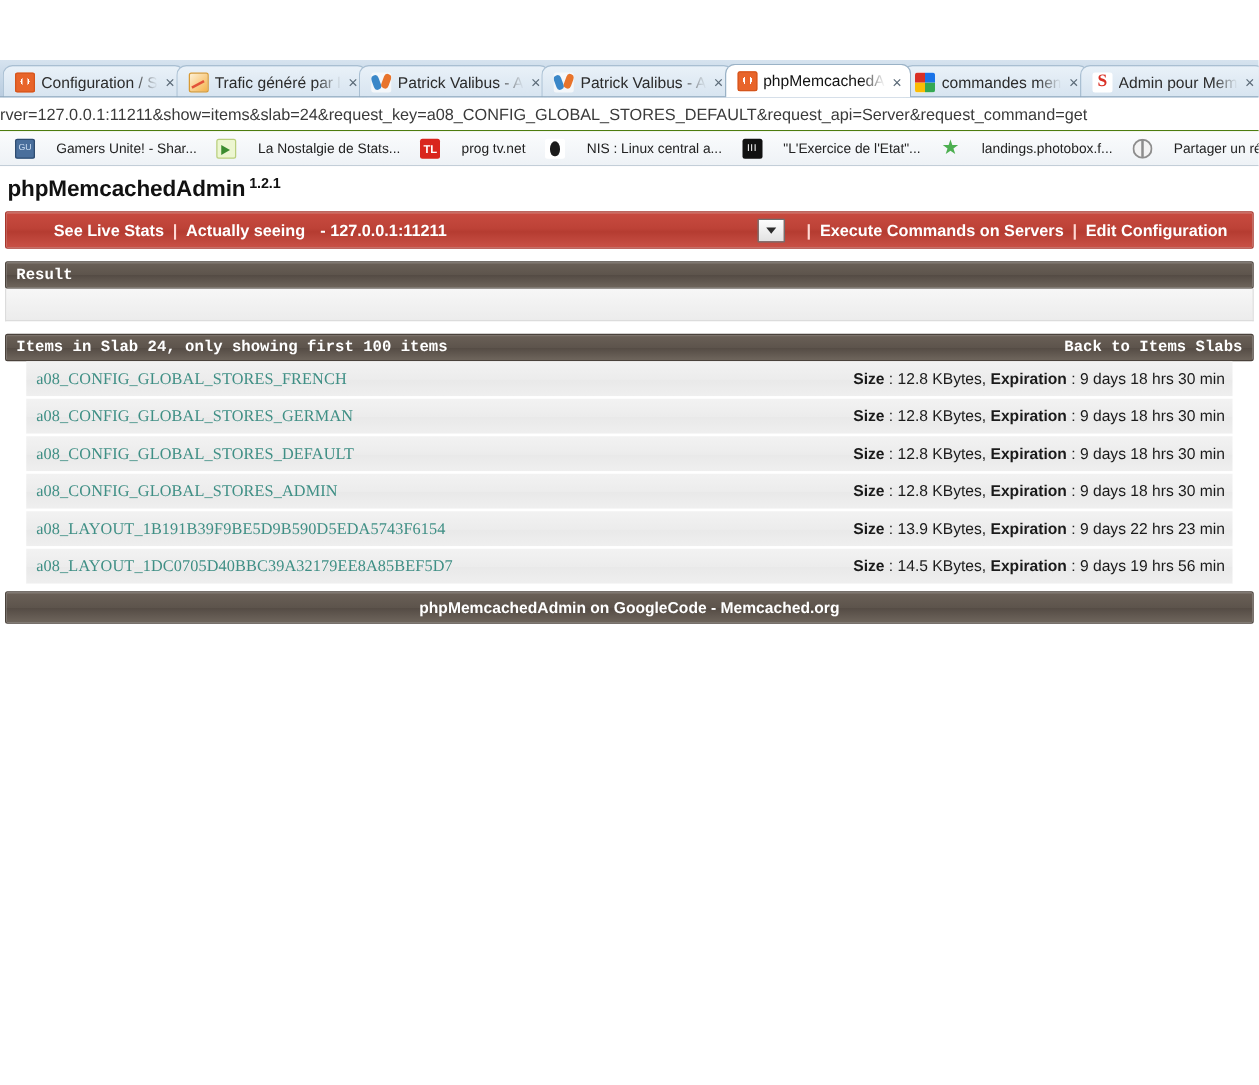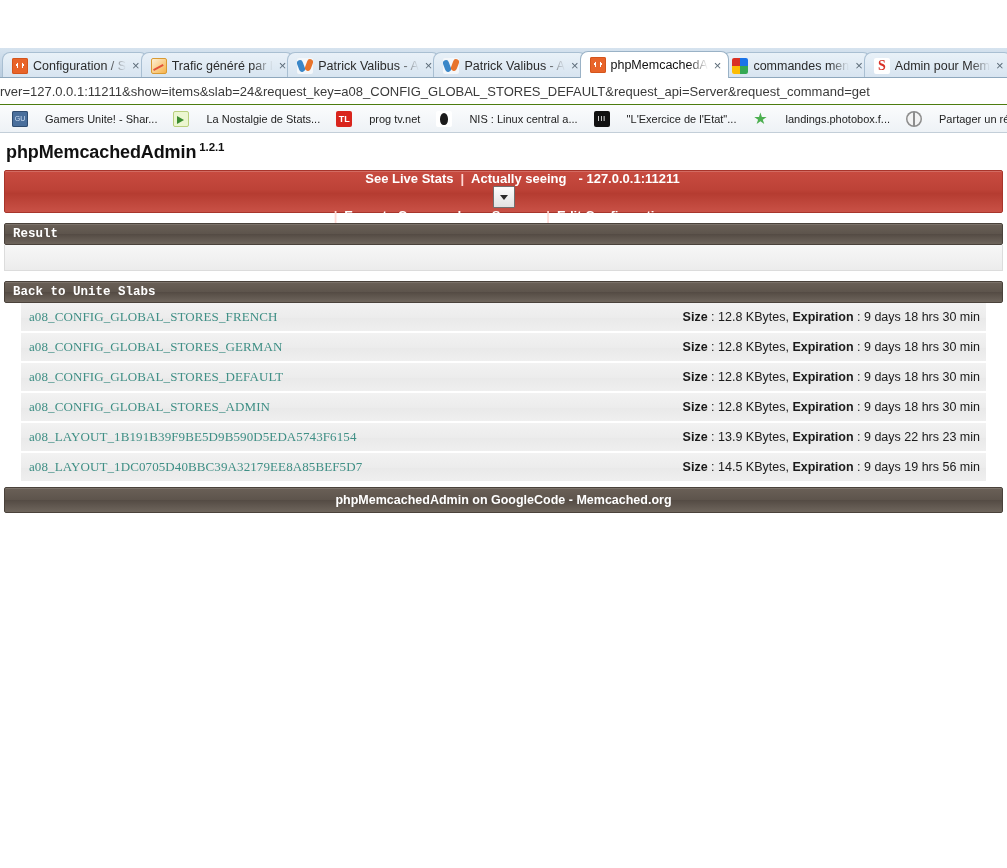--- a/index.html
+++ b/index.html
@@ -150,33 +150,32 @@
     letter-spacing: -0.1px;
   }
   #app-title .version {
     font-size: 11.5px;
     vertical-align: super;
     font-weight: bold;
     margin-left: 3px;
   }
 
   #menu-bar {
-    height: 43px;
+    height: 30px;
     margin: 0 4px;
     background: linear-gradient(to bottom, #c84b40 0%, #bd4237 45%, #b53c31 55%, #c95146 100%);
     border: 1px solid #a8352b;
     border-radius: 2px;
     display: flex;
     align-items: center;
     color: #ffffff;
     font-size: 13px;
     font-weight: bold;
     position: relative;
     box-shadow: inset 0 1px 0 rgba(255,255,255,0.18);
-    flex-direction: column;
   }
   #menu-bar .menu-link { color:#ffffff; text-decoration:none; white-space:nowrap; }
   #menu-bar .sep { margin: 0 7px; font-weight: bold; color:#ffd9d4; }
   #menu-left { padding-left: 38px; display:flex; align-items:center; gap:0; }
   #server-current { margin-left: 12px; font-weight: bold; color:#ffffff; }
   #server-select {
     margin-left: 0px;
     width: 22px; height: 19px;
     background: linear-gradient(to bottom,#fdfdfd,#e2e2e2);
     border: 1px solid #707070;
@@ -364,21 +363,22 @@
   </div>
 
   <div class="section-head">
     <span>Result</span>
   </div>
   <div id="result-body">
     <span></span>
   </div>
 
   <div class="section-head">
-    <a href="#">Back to Unite Slabs</a>
+    <span>Items in Slab 24, only showing first 100 items</span>
+    <a href="#">Back to Items Slabs</a>
   </div>
 
   <div id="items-table">
     <div class="item-row">
       <a class="item-key" href="#">a08_CONFIG_GLOBAL_STORES_FRENCH</a>
       <span class="item-meta">
         <b>Size</b> :
         <span>12.8 KBytes</span>,
         <b>Expiration</b> :
         <span>9 days 18 hrs 30 min</span>

